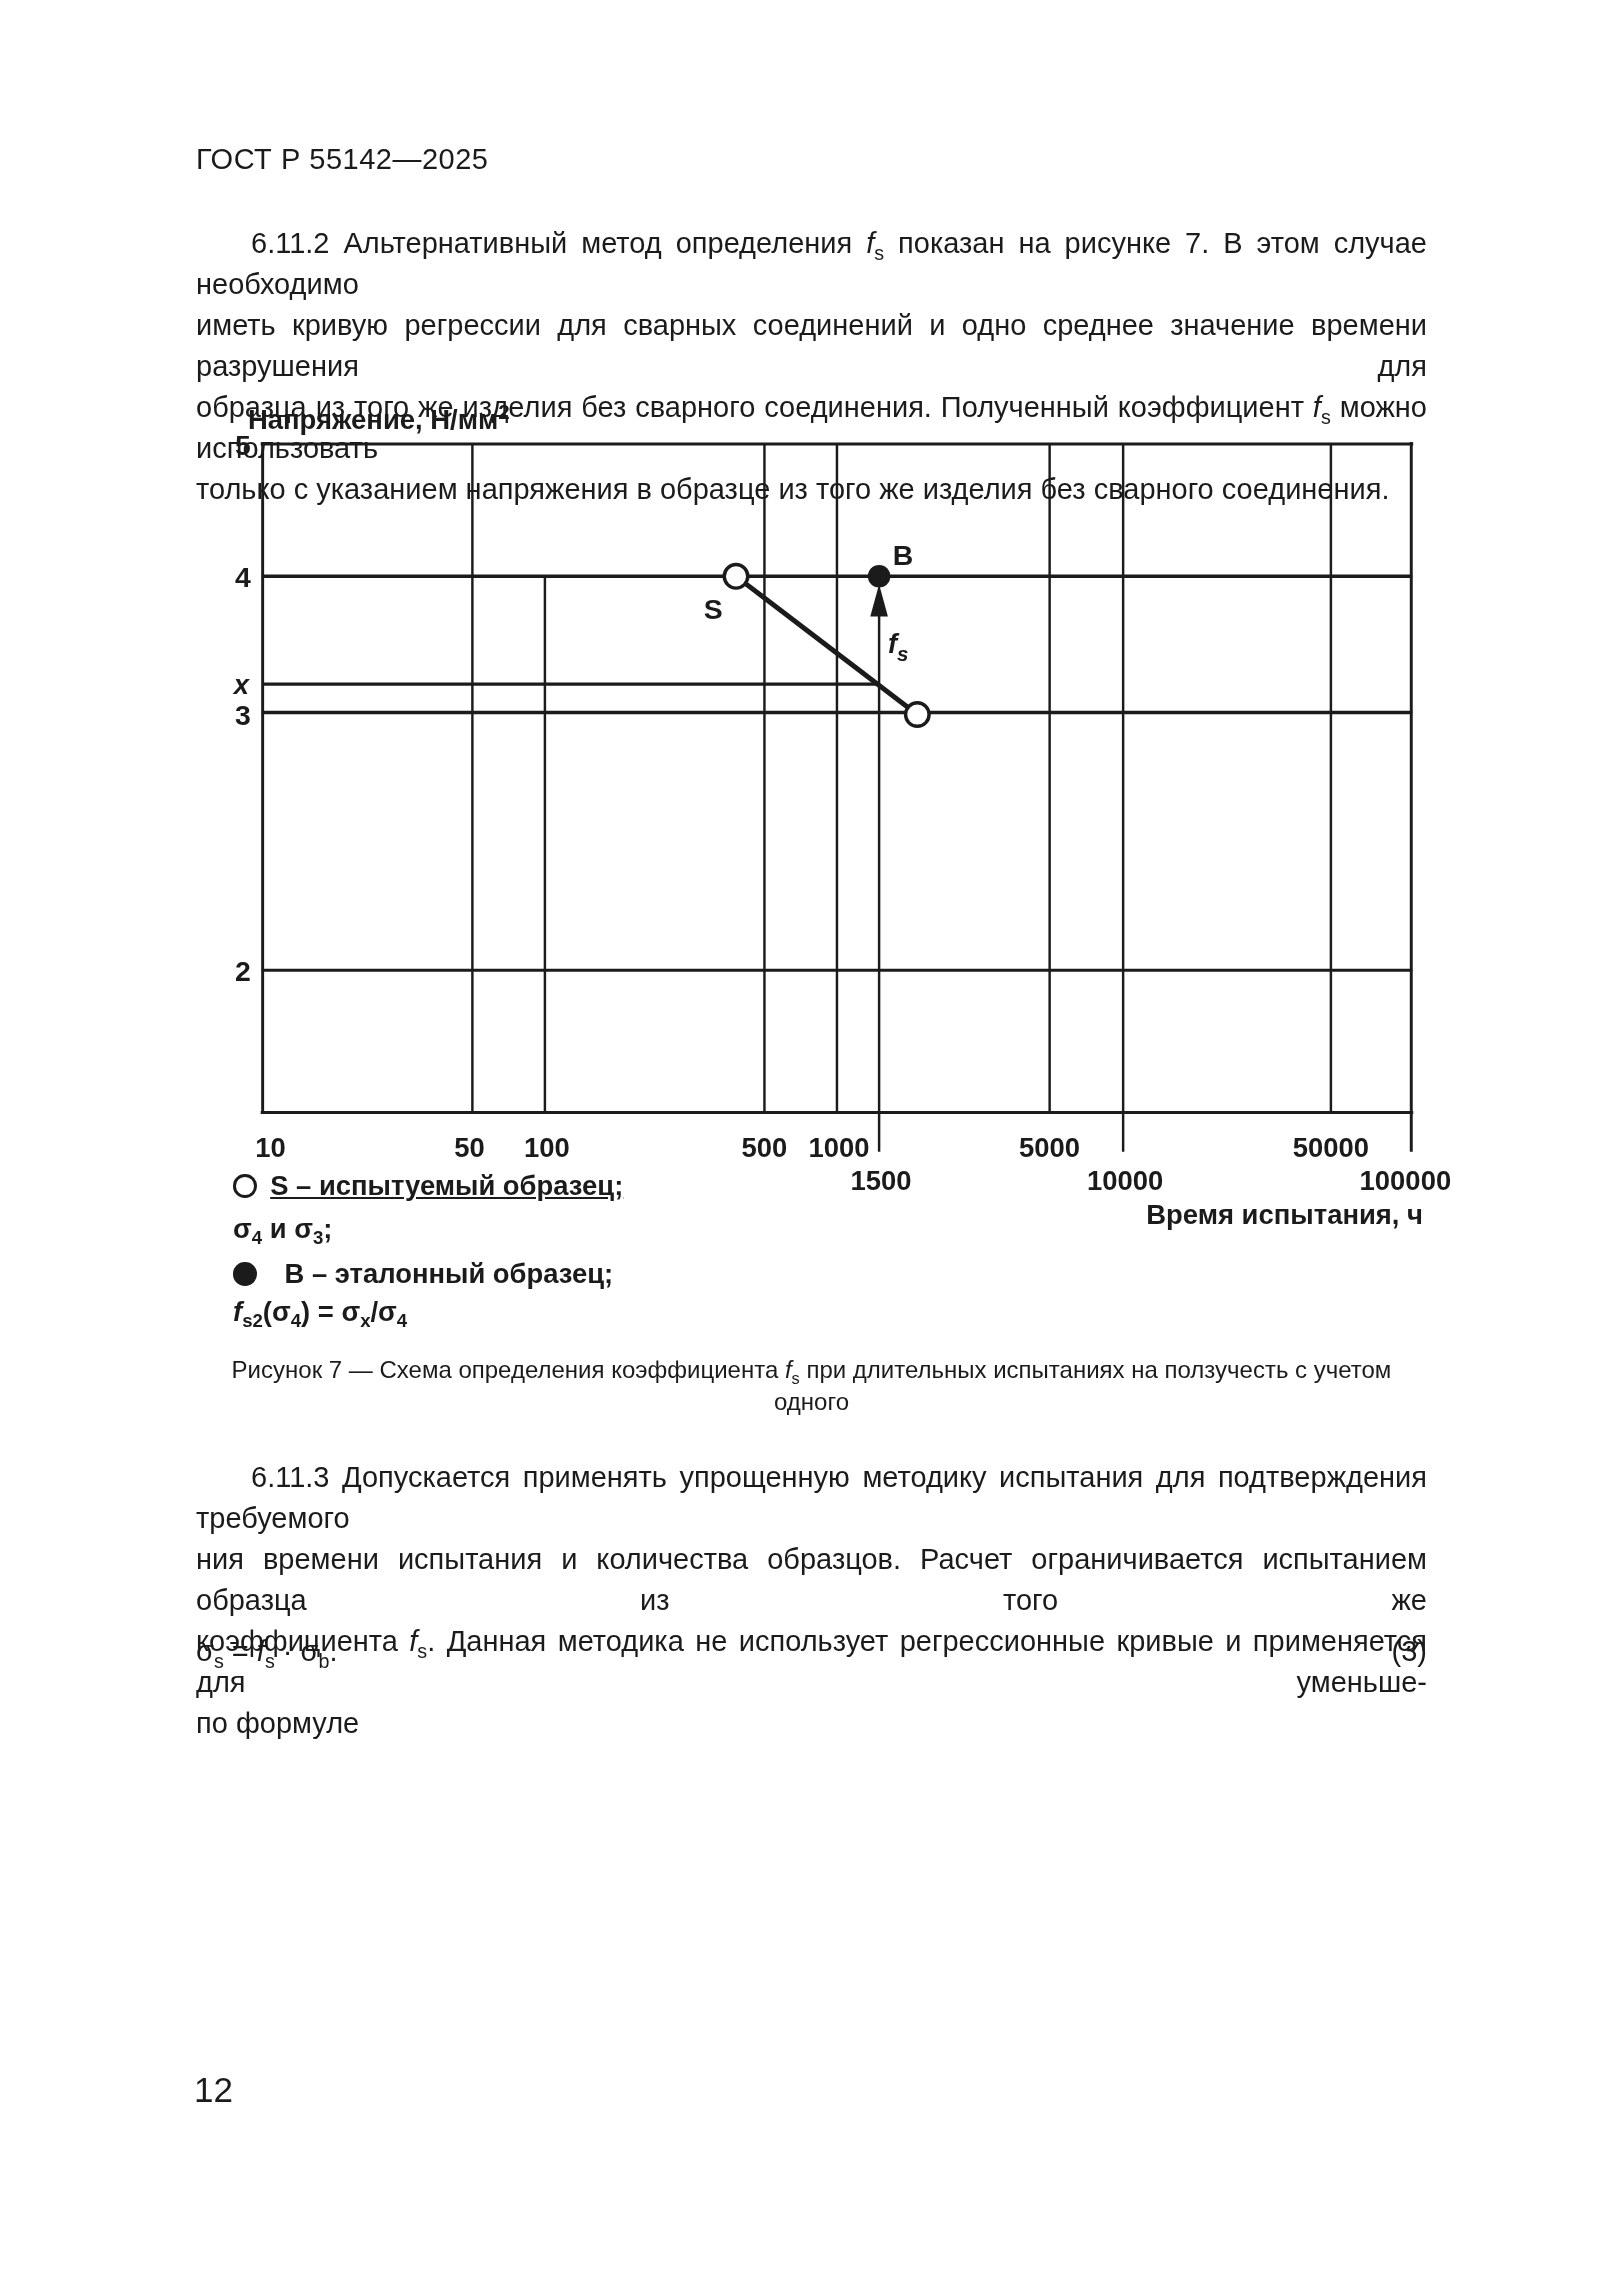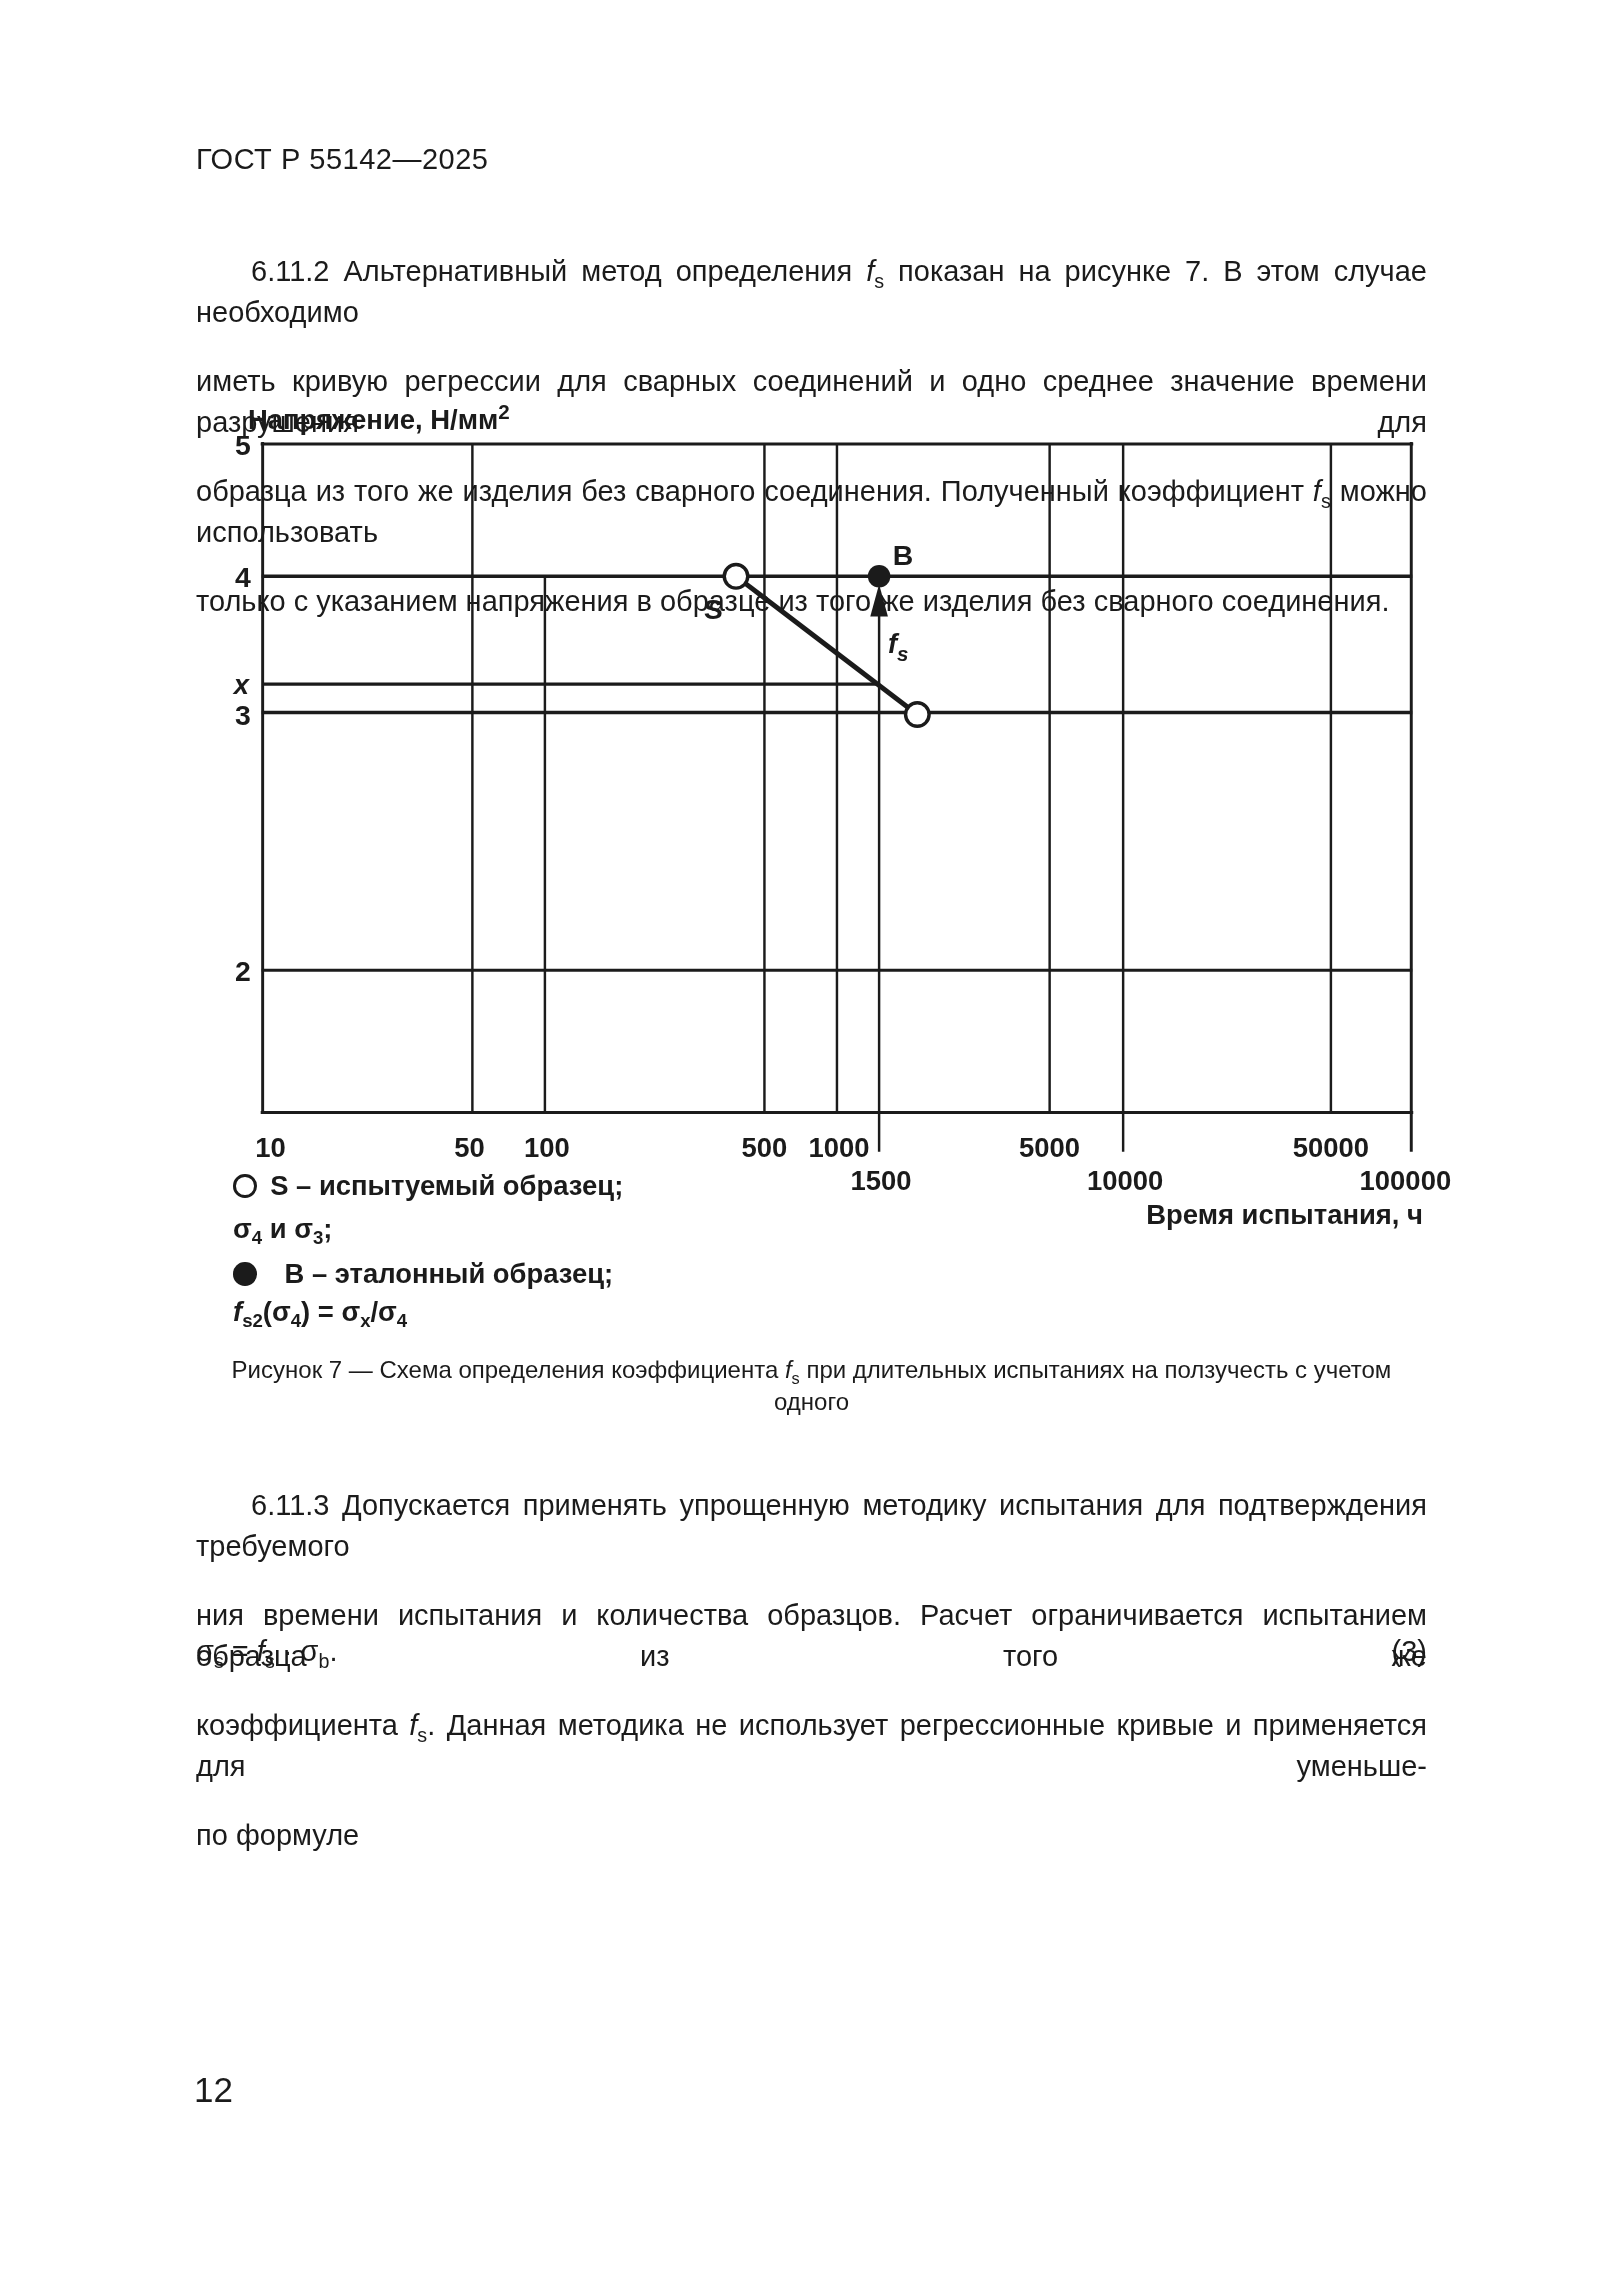--- a/index.html
+++ b/index.html
@@ -5,21 +5,21 @@
   * { margin:0; padding:0; box-sizing:border-box; }
   html,body { background:#ffffff; }
   body {
     width:1621px; height:2293px; position:relative;
     font-family:"Liberation Sans","DejaVu Sans",sans-serif;
     color:#1b1b1b;
   }
   .abs { position:absolute; }
   .doc-header { left:196px; top:143px; font-size:29px; font-weight:400; letter-spacing:0.5px; }
   .para { left:196px; width:1231px; font-size:29px; line-height:41px; }
-  .para .tline { text-align:justify; text-align-last:justify; white-space:normal;margin-top:28px; }
+  .para .tline { text-align:justify; text-align-last:justify; white-space:normal; }
   .para .tline.first { text-indent:55px; }
   .para .tline.last { text-align:left; text-align-last:auto; }
   sub { font-size:68%; line-height:0; }
   i { font-family:"Liberation Sans","DejaVu Sans",sans-serif; }
   .legend-line { left:233px; font-size:27.4px; font-weight:600; display:flex; align-items:center; gap:13.7px; }
   .legend-line .marker-open {
     width:23.5px; height:23.5px; border:3.4px solid #1b1b1b; border-radius:50%;
     display:inline-block; flex:0 0 auto; background:#fff;
   }
   .legend-line .marker-filled {
@@ -93,21 +93,21 @@
   <text x="1071" y="1180" font-size="28" font-weight="600" text-anchor="middle">5000</text>
   <text x="1358" y="1180" font-size="28" font-weight="600" text-anchor="middle">50000</text>
 
   <text x="899" y="1214" font-size="28" font-weight="600" text-anchor="middle">1500</text>
   <text x="1148" y="1214" font-size="28" font-weight="600" text-anchor="middle">10000</text>
   <text x="1434" y="1214" font-size="28" font-weight="600" text-anchor="middle">100000</text>
 
   <text x="1452" y="1249" font-size="28" font-weight="600" text-anchor="end">Время испытания, ч</text>
 </svg>
 
-<div class="abs legend-line" style="top:1170px;">
+<div class="abs legend-line" style="top:1170px;text-decoration:underline;">
   <span class="marker-open"></span>
   <span>S – испытуемый образец;</span>
 </div>
 <div class="abs legend-line" style="top:1213px;">
   <span>σ<sub>4</sub> и σ<sub>3</sub>;</span>
 </div>
 <div class="abs legend-line" style="top:1258px;gap:28px;">
   <span class="marker-filled"></span>
   <span>B – эталонный образец;</span>
 </div>

